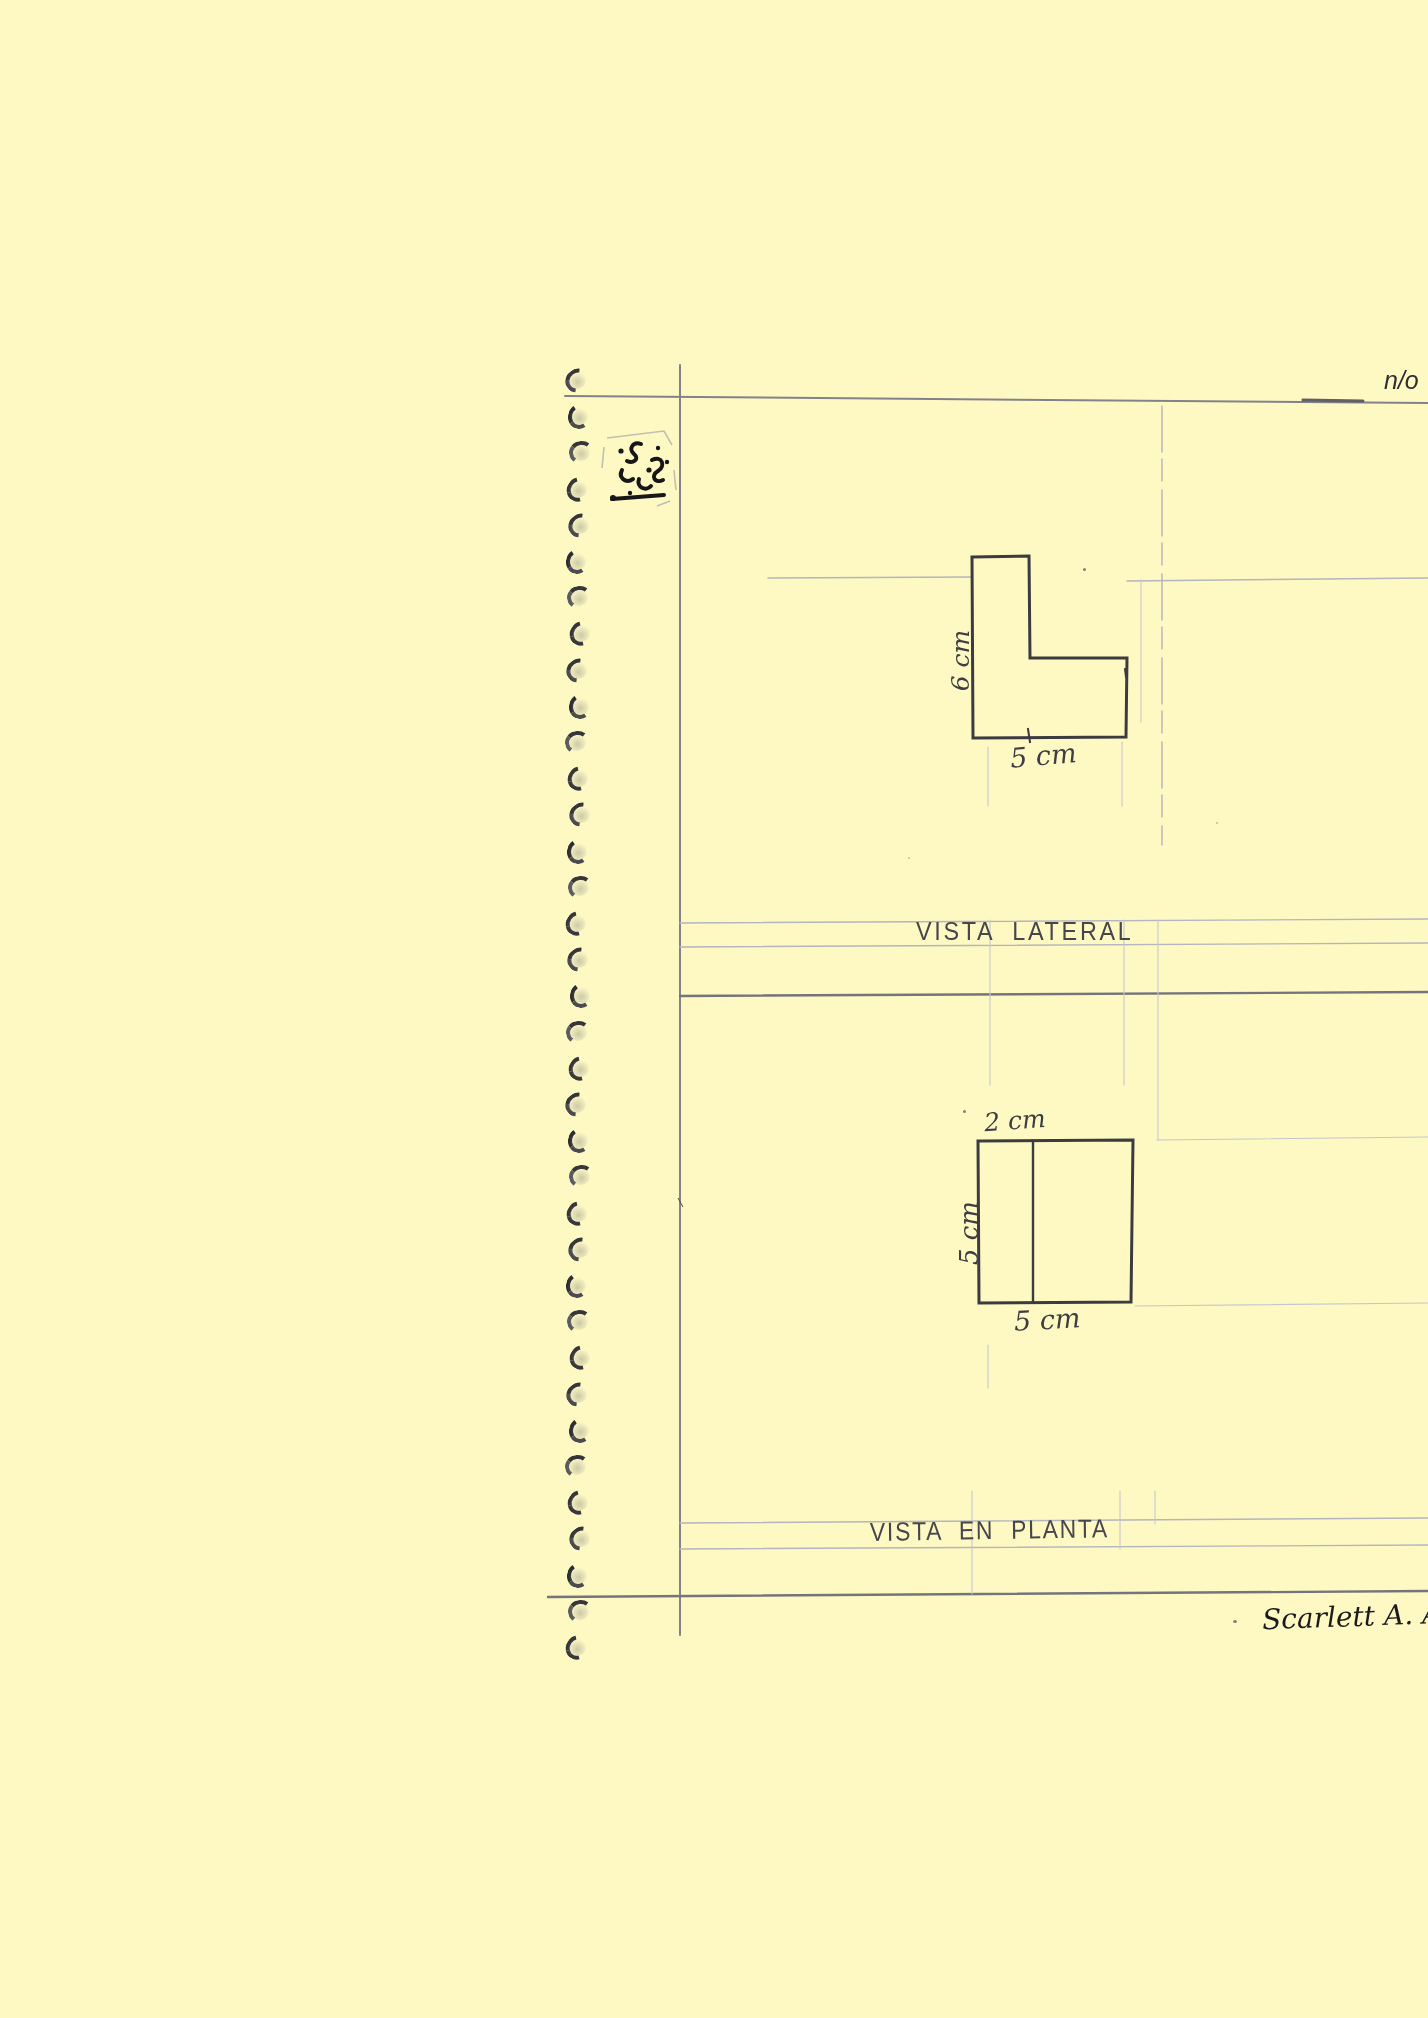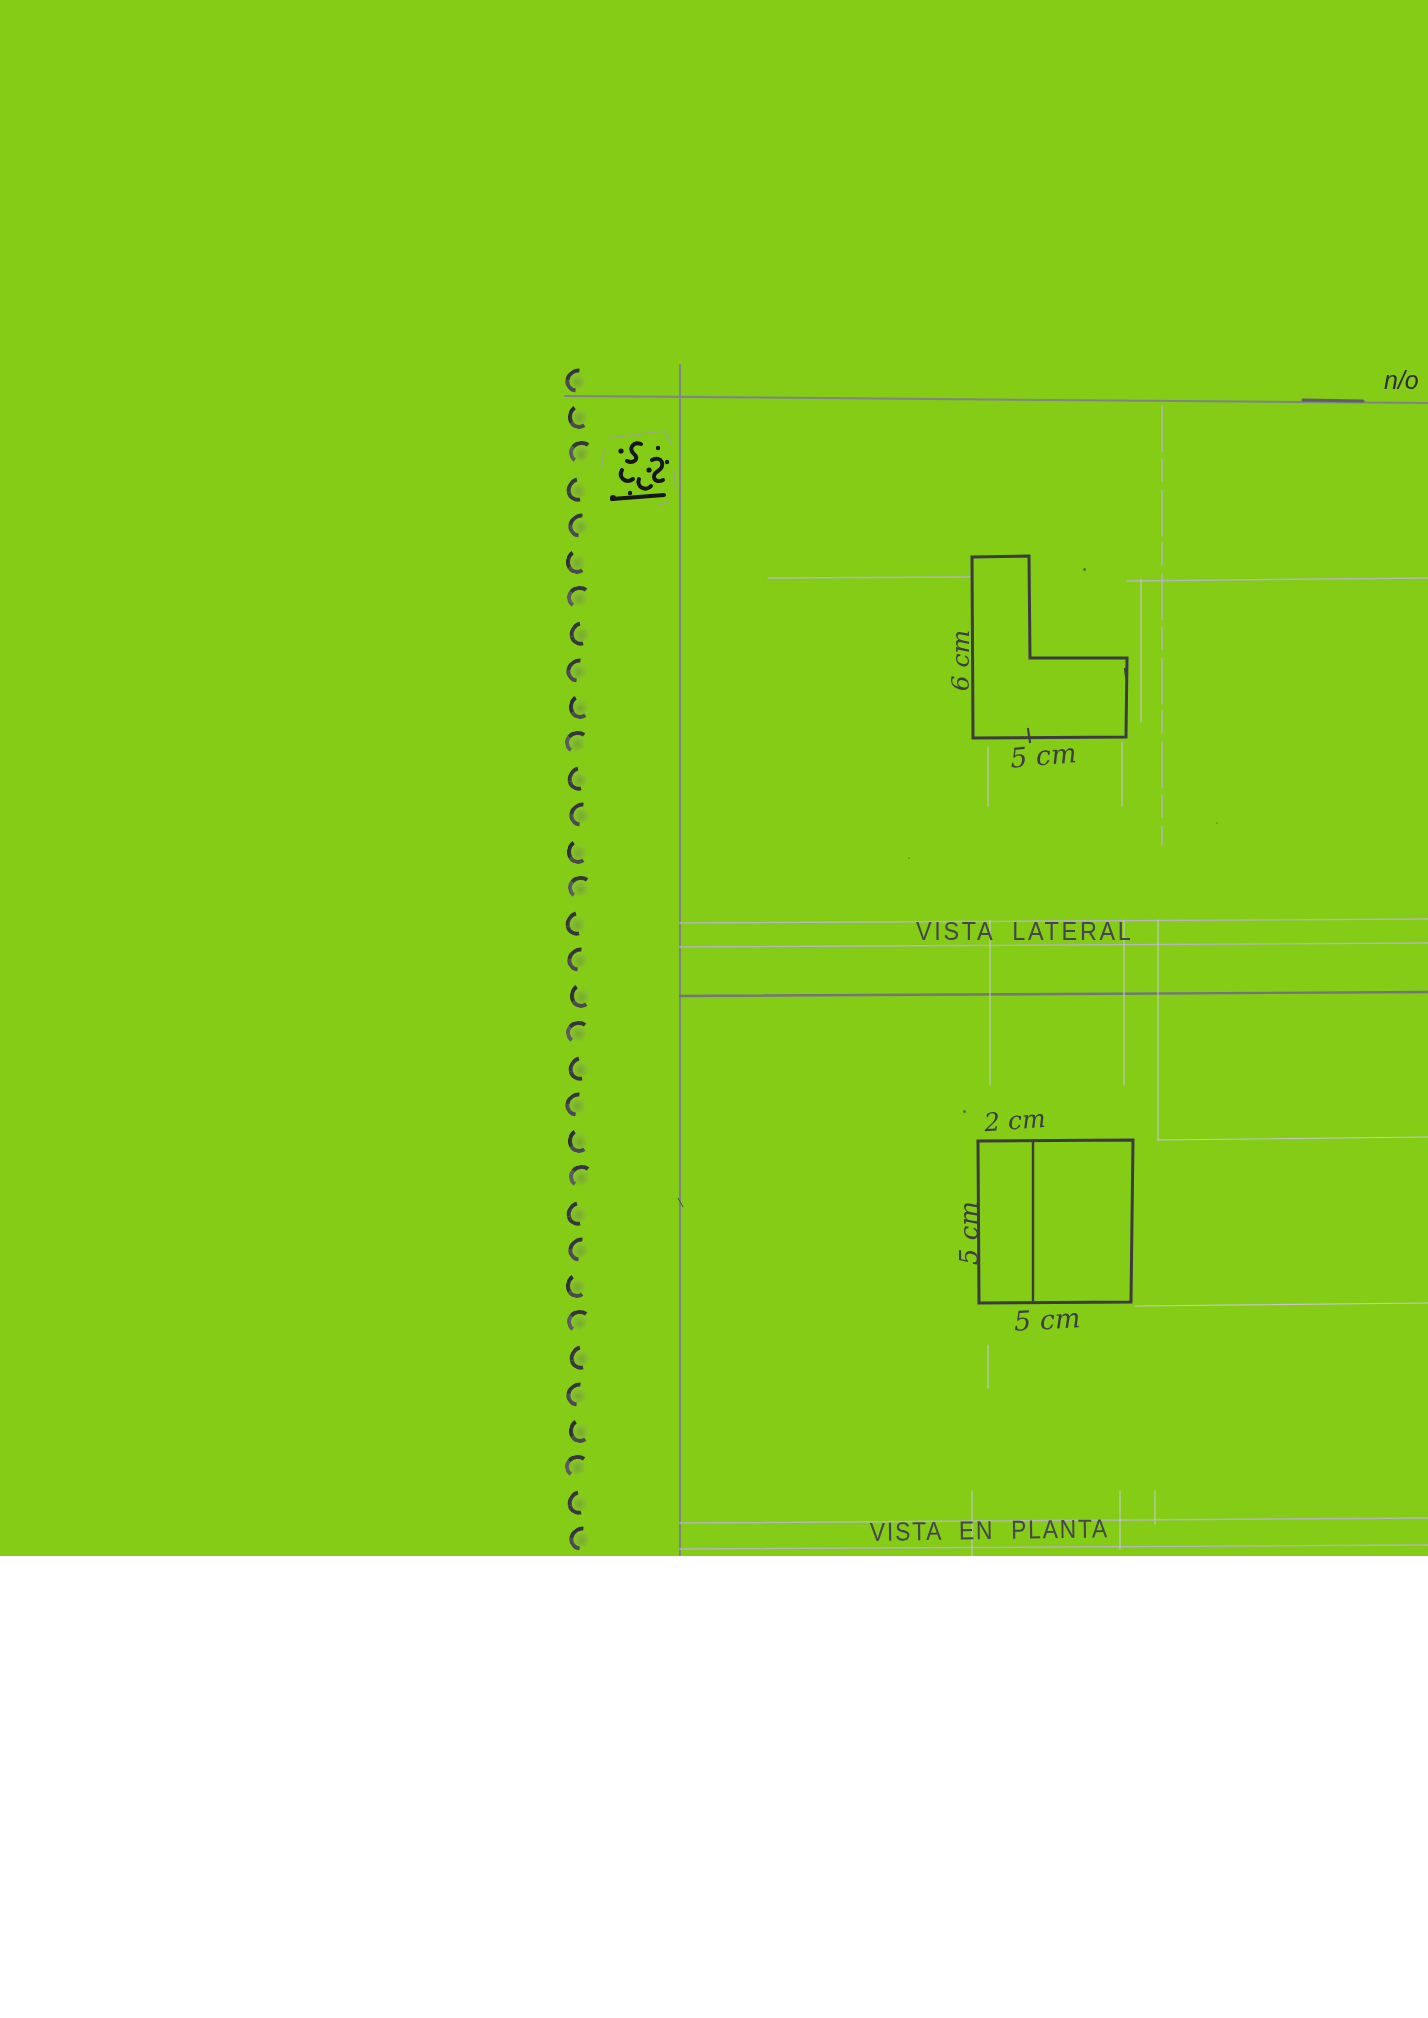--- a/index.html
+++ b/index.html
@@ -1,20 +1,20 @@
 <!DOCTYPE html>
 <html><head>
 <meta charset="utf-8">
 <style>
   html,body{margin:0;padding:0;background:#ffffff;}
   .page{
     position:relative;
     width:1428px;
-    height:1556px;
-    background:#84cc16;
+    height:2018px;
+    background:#fef9c3;
     overflow:hidden;
     font-family:"Liberation Sans", sans-serif;
   }
   .overlay{position:absolute;left:0;top:0;}
 
   
   .rule{stroke:#82828a;stroke-width:2;fill:none;stroke-linecap:round;}
   .rule.heavy{stroke-width:2.4;stroke:#74747c;}
   .rule.dark2{stroke:#5f5f66;stroke-width:3;}
   .guide{stroke:#b5b5bd;stroke-width:1.4;fill:none;stroke-linecap:round;}

